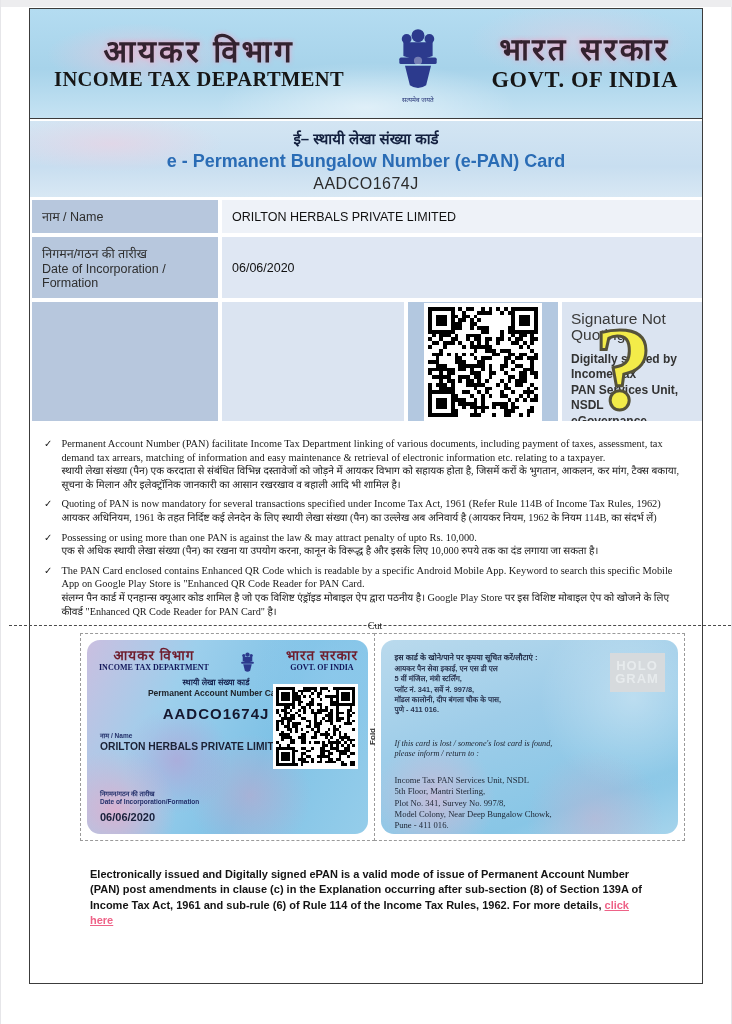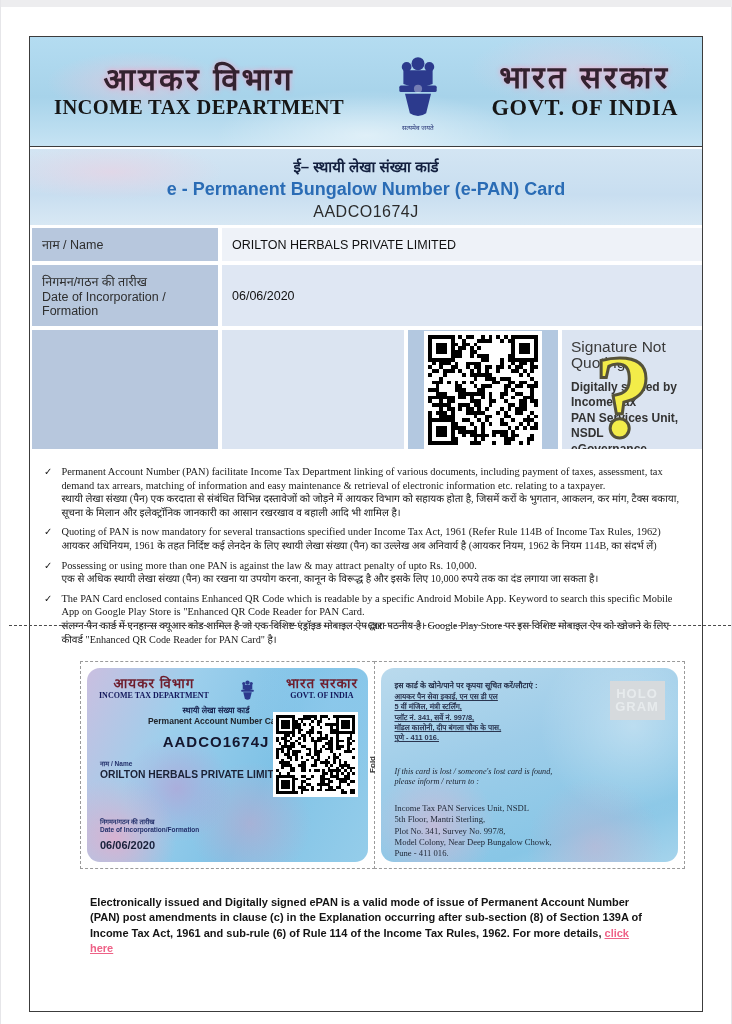--- a/index.html
+++ b/index.html
@@ -3,21 +3,21 @@
 <meta charset="utf-8">
 <style>
   * { margin:0; padding:0; box-sizing:border-box; }
   html,body { width:732px; height:1024px; overflow:hidden; background:#f4f4f5;
               font-family:"Liberation Sans", sans-serif; }
   .page { position:relative; width:732px; height:1024px; background:#ffffff;
           border-left:1px solid #e6e6e9; border-right:1px solid #e6e6e9; }
   .top-strip { position:absolute; top:0; left:0; width:732px; height:7px; background:#ededef; }
 
   
-  .doc { position:absolute; left:28px; top:36px; width:674px; height:976px;
+  .doc { position:absolute; left:28px; top:8px; width:674px; height:976px;
          border:1.5px solid #3c3c3c; background:#fff; }
 
   
   .hdr { position:absolute; left:0; top:0; width:100%; height:110px;
          border-bottom:1.5px solid #3c3c3c;
          background:
            radial-gradient(ellipse 130px 45px at 16% 42%, rgba(243,195,216,.55), transparent 70%),
            radial-gradient(ellipse 160px 55px at 82% 30%, rgba(240,205,223,.45), transparent 70%),
            radial-gradient(ellipse 200px 60px at 50% 90%, rgba(255,255,255,.5), transparent 75%),
            linear-gradient(180deg,#b4dcf1 0%, #a7d3ea 55%, #c6e3f3 100%);
@@ -117,21 +117,21 @@
   .cf-date-block { position:absolute; left:13px; bottom:9px; line-height:1.2; }
   .cf-date-lbl { font-size:6.5px; font-weight:bold; color:#23306a; display:block; }
   .cf-date { font-size:11px; font-weight:bold; color:#18203a; }
   .cf-qr { position:absolute; right:10px; top:44px; width:85px; height:85px;
            background:#fff; padding:3px; }
   .cf-emblem { margin-top:2px; }
 
   .cb-pad { padding:12px 14px; position:relative; height:100%; }
   .cb-hi-head { font-size:7.8px; font-weight:bold; color:#25304a; }
   .cb-hi-addr { font-size:7.4px; font-weight:bold; color:#2a3550; line-height:1.4;
-                white-space:pre-line; margin-top:2px;text-decoration:underline; }
+                white-space:pre-line; margin-top:2px; }
   .cb-italic { font-family:"Liberation Serif", serif; font-style:italic; font-size:8.2px;
                color:#202735; margin-top:23px; white-space:pre-line; line-height:1.25; }
   .cb-en-addr { font-family:"Liberation Serif", serif; font-size:8.6px; color:#1d2533;
                 margin-top:16px; white-space:pre-line; line-height:1.3; }
   .cb-contact { font-family:"Liberation Serif", serif; font-size:8.6px; color:#1d2533;
                 margin-top:7px; white-space:pre-line; line-height:1.3; }
   .hologram { position:absolute; top:13px; right:13px; width:55px; height:39px;
               background:#d6dadd; color:#e7ebed; font-weight:bold; font-size:13px;
               line-height:.95; text-align:center; display:flex; align-items:center;
               justify-content:center; white-space:pre-line; overflow:hidden; letter-spacing:1px; }

